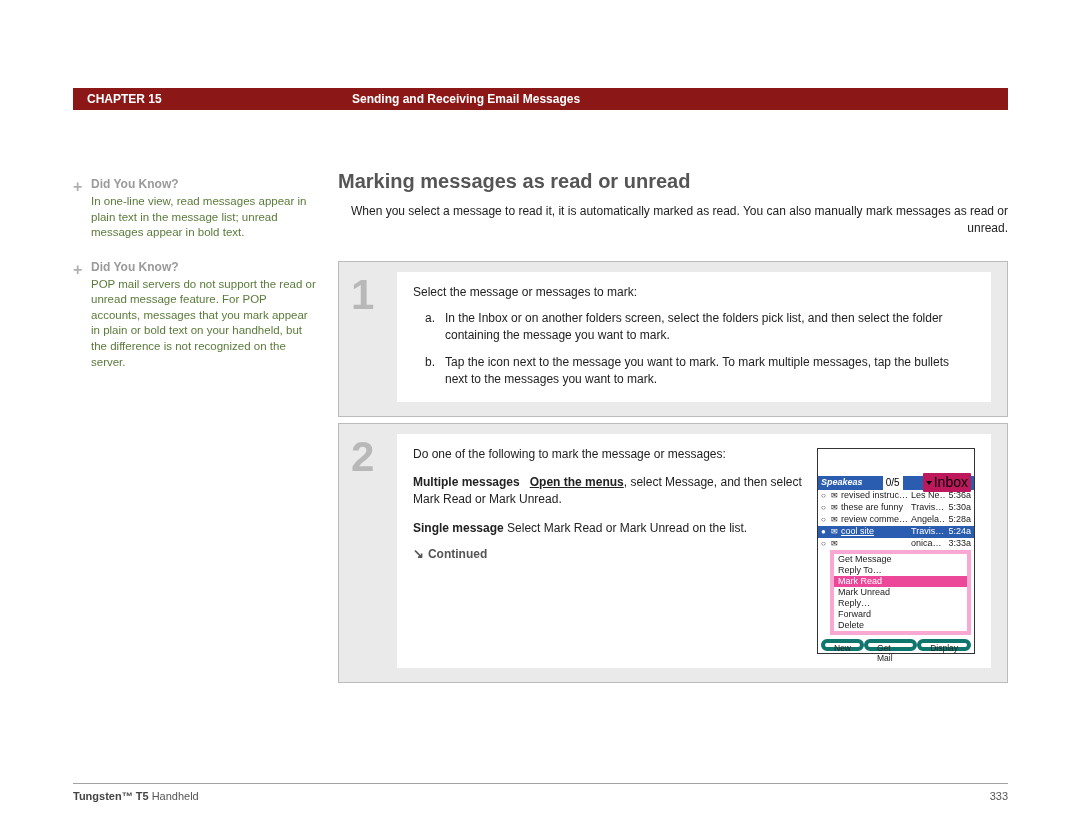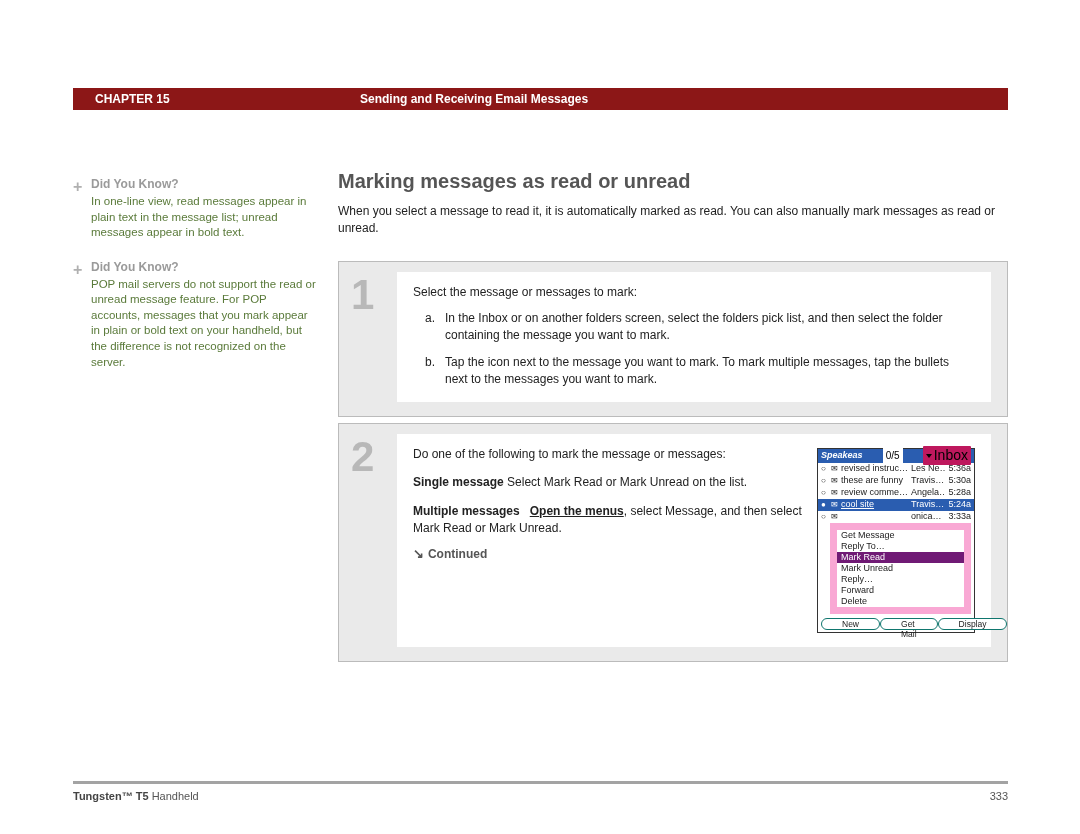--- a/index.html
+++ b/index.html
@@ -17,21 +17,21 @@
     width: 935px;
   }
   .header-bar {
     background: #8c1717;
     color: #fff;
     font-weight: bold;
     font-size: 12px;
     height: 22px;
     display: flex;
     align-items: center;
-    padding: 0 22px;
+    padding: 0 14px;
   }
   .header-chapter { width: 265px; }
   .header-title { }
   .content-row {
     display: flex;
     margin-top: 60px;
   }
   .sidebar {
     width: 265px;
     padding-right: 20px;
@@ -61,20 +61,21 @@
     color: #555;
     font-size: 20px;
     font-weight: bold;
     margin-bottom: 10px;
   }
   .section-intro {
     font-size: 12px;
     color: #222;
     line-height: 1.4;
     margin-bottom: 24px;
+    text-align: right;
   }
   .step-box {
     background: #eaeaea;
     border: 1px solid #bbb;
     padding: 10px 16px 14px 12px;
     margin-bottom: 6px;
     display: flex;
   }
   .step-num {
     font-size: 42px;
@@ -122,65 +123,66 @@
   .device-titlebar {
     background: #2a5db0;
     color: #fff;
     display: flex;
     align-items: center;
     height: 14px;
     padding: 0 3px;
     font-weight: bold;
     font-style: italic;
     justify-content: space-between;
+    margin-top: 27px;
   }
   .device-titlebar .count { background: #fff; color: #000; font-style: normal; font-weight: normal; padding: 8px 3px; font-size: 10px; text-align: right;}
   .device-titlebar .inbox-drop { background: #be185d; color: #000; font-style: normal; font-weight: normal; padding: 0 3px; font-size: 14px; border-radius: 1px;}
   .tri-down { display:inline-block; width:0; height:0; border-left:3px solid transparent; border-right:3px solid transparent; border-top:4px solid #000; vertical-align: middle; margin-right:2px;}
   .device-row {
     display: flex;
     align-items: center;
     height: 12px;
     padding: 0 3px;
     white-space: nowrap;
   }
   .device-row .icon { width: 10px; font-size: 8px; }
   .device-row .icon2 { width: 10px; font-size: 8px; }
   .device-row .subj { flex: 1; overflow: hidden; text-overflow: clip; }
   .device-row .from { width: 34px; overflow: hidden; }
   .device-row .time { width: 26px; text-align: right; }
   .device-row.sel { background: #2a5db0; color: #fff; }
   .device-row.sel .subj { text-decoration: underline; }
   .device-menu {
-    border: 7px solid #f9a8d4;
+    border: 4px solid #f9a8d4;
     margin: 0 3px 2px 12px;
     background: #fff;
   }
   .device-menu-item { padding: 0 4px; height: 11px; line-height: 11px; }
-  .device-menu-item.sel { background: #701a75; color: #fff; }
+  .device-menu-item.sel { background: #ec4899; color: #fff; }
   .device-bottom {
     display: flex;
     justify-content: space-between;
     padding: 2px 3px;
   }
   .device-btn {
-    border: 1px solid #0f766e;
+    border: 4px solid #0f766e;
     border-radius: 6px;
-    padding: 0 20px;
+    padding: 0 9px;
     font-size: 8.5px;
     height: 12px;
     line-height: 10px;
     background: #fff;
   }
   .footer {
     position: absolute;
     left: 73px;
     bottom: 32px;
     width: 935px;
-    border-top: 3px solid #a3a3a3;
+    border-top: 1px solid #a3a3a3;
     padding-top: 6px;
     display: flex;
     justify-content: space-between;
     font-size: 11px;
     color: #555;
   }
   .footer .prod-bold { font-weight: bold; color: #444; }
   .aside-offset { margin-top: 6px; padding-left: 18px; position: relative;}
 </style>
 </head>
@@ -228,24 +230,24 @@
         </div>
       </div>
 
       <div class="step-box">
         <div class="step-num">2</div>
         <div class="step-content">
           <div class="step-content-inner">
             <div class="step-text">
               <div>Do one of the following to mark the message or messages:</div>
               <div class="para">
+                <span class="bold">Multiple messages</span>&nbsp;&nbsp;&nbsp;<span class="bold link-u">Open the menus</span><span>, select Message, and then select Mark Read or Mark Unread.</span>
+              </div>
+              <div class="para">
                 <span class="bold">Single message</span><span>  Select Mark Read or Mark Unread on the list.</span>
-              </div>
-              <div class="para">
-                <span class="bold">Multiple messages</span>&nbsp;&nbsp;&nbsp;<span class="bold link-u">Open the menus</span><span>, select Message, and then select Mark Read or Mark Unread.</span>
               </div>
               <div class="continued">
                 <span class="continued-arrow">↘</span><span>Continued</span>
               </div>
             </div>
 
             <div class="device">
               <div class="device-titlebar">
                 <span>Speakeas</span>
                 <span class="count">0/5</span>

